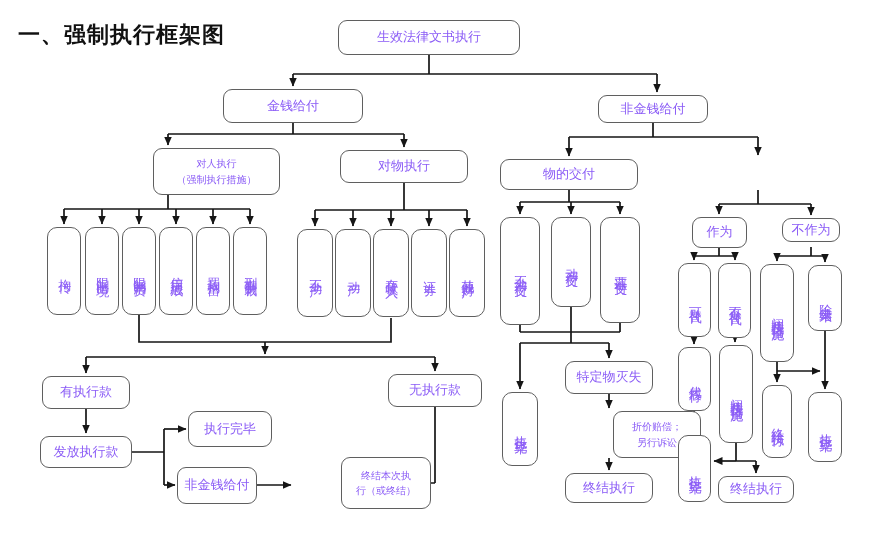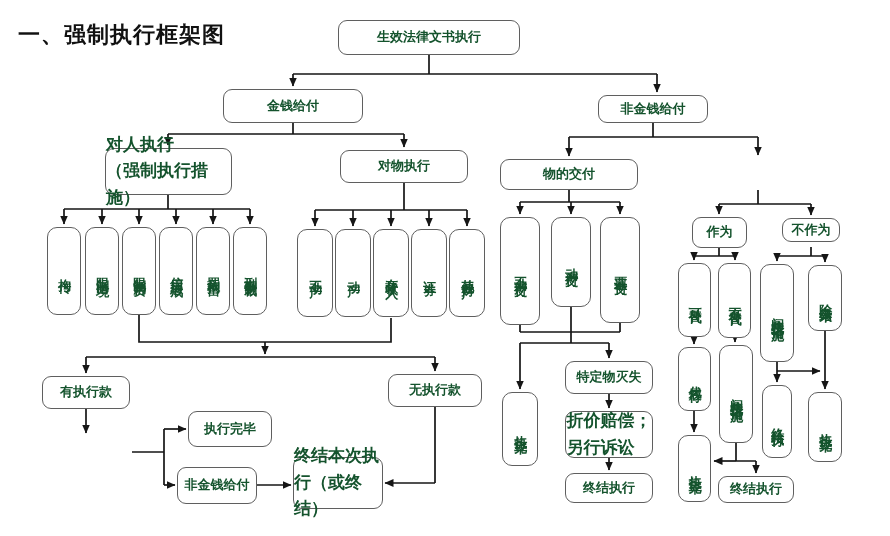--- a/index.html
+++ b/index.html
@@ -2,24 +2,24 @@
 <html><head>
 <meta charset="utf-8">
 <style>
   html,body{margin:0;padding:0;background:#fff;}
   #canvas{position:relative;width:890px;height:536px;background:#ffffff;overflow:hidden;
           font-family:"Liberation Serif","DejaVu Serif",serif;padding-left:35px;}
   #title{position:absolute;left:18px;top:20px;font-family:"Liberation Sans","DejaVu Sans",sans-serif;
          font-weight:700;font-size:22px;color:#111;letter-spacing:1px;}
   svg.wires{position:absolute;left:0;top:0;}
   .node{position:absolute;box-sizing:border-box;background:#fff;border:1.3px solid #5f5f5f;
-        border-radius:9px;display:flex;align-items:center;justify-content:center;
-        font-size:13px;color:#14532d;line-height:1.55;white-space:pre-line;z-index:2;font-weight:bold;}
+        border-radius:9px;display:flex;align-items:center;justify-content:center;text-align:center;
+        font-size:13px;color:#8b5cf6;line-height:1.55;white-space:pre-line;z-index:2;}
   .v{writing-mode:vertical-rl;text-orientation:upright;letter-spacing:2px;border-radius:10px;line-height:1.1;}
-  .sm{font-size:17px;}
+  .sm{font-size:10px;margin-left:48px;}
   .line{stroke:#161616;stroke-width:1.7;fill:none;}
   .arrow{stroke:#161616;stroke-width:1.7;fill:none;}
 </style>
 </head>
 <body>
 
 <div id="canvas">
 
   <div id="title">一、强制执行框架图</div>
 
@@ -106,20 +106,21 @@
   <div class="node" style="left:692px;top:217px;width:55px;height:31px">作为</div>
   <div class="node" style="left:782px;top:218px;width:58px;height:24px">不作为</div>
 
   <div class="node v" style="left:678px;top:263px;width:33px;height:74px">可替代</div>
   <div class="node v" style="left:718px;top:263px;width:33px;height:75px">不可替代</div>
   <div class="node v" style="left:760px;top:264px;width:34px;height:98px">间接执行措施</div>
   <div class="node v" style="left:808px;top:265px;width:34px;height:66px">除去结果</div>
 
   <div class="node" style="left:42px;top:376px;width:88px;height:33px">有执行款</div>
   <div class="node" style="left:388px;top:374px;width:94px;height:33px">无执行款</div>
+  <div class="node" style="left:40px;top:436px;width:92px;height:32px">发放执行款</div>
   <div class="node" style="left:188px;top:411px;width:84px;height:36px">执行完毕</div>
   <div class="node" style="left:177px;top:467px;width:80px;height:37px">非金钱给付</div>
   <div class="node sm" style="left:293px;top:457px;width:90px;height:52px">终结本次执
 行（或终结）</div>
 
   <div class="node v" style="left:502px;top:392px;width:36px;height:74px">执行完毕</div>
   <div class="node" style="left:565px;top:361px;width:88px;height:33px">特定物灭失</div>
   <div class="node sm" style="left:565px;top:411px;width:88px;height:47px">折价赔偿；
 另行诉讼</div>
   <div class="node" style="left:565px;top:473px;width:88px;height:30px">终结执行</div>

